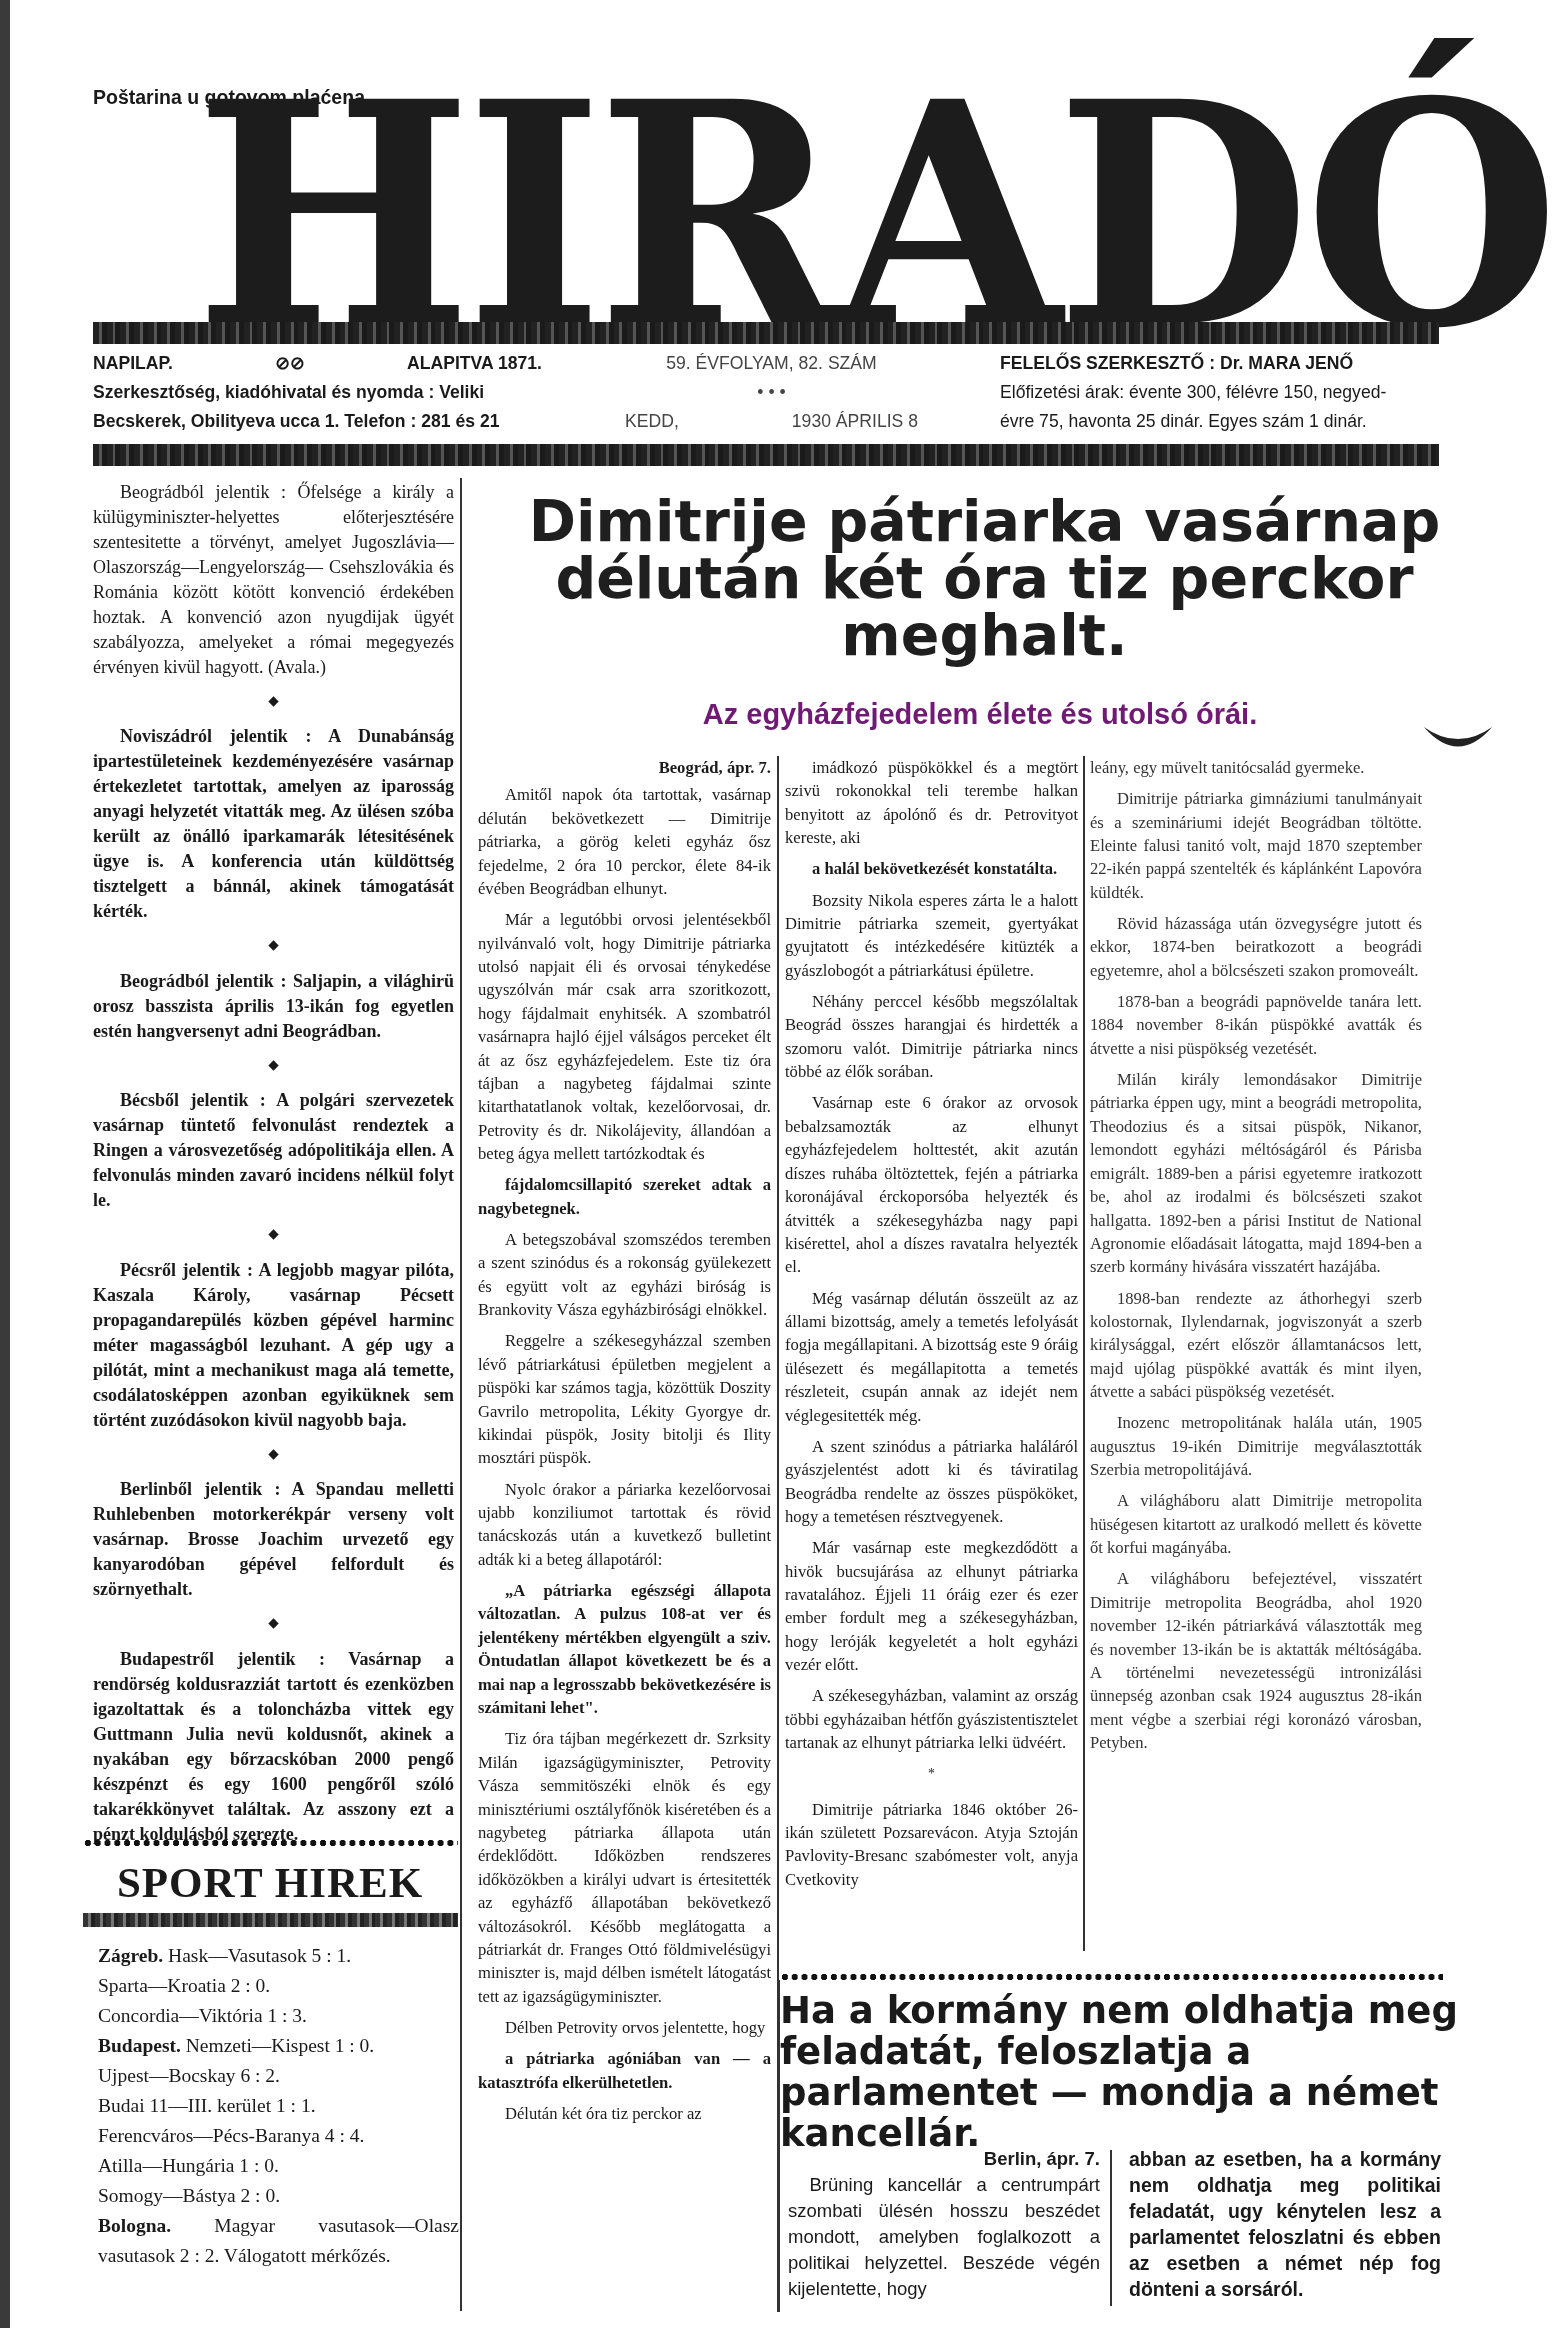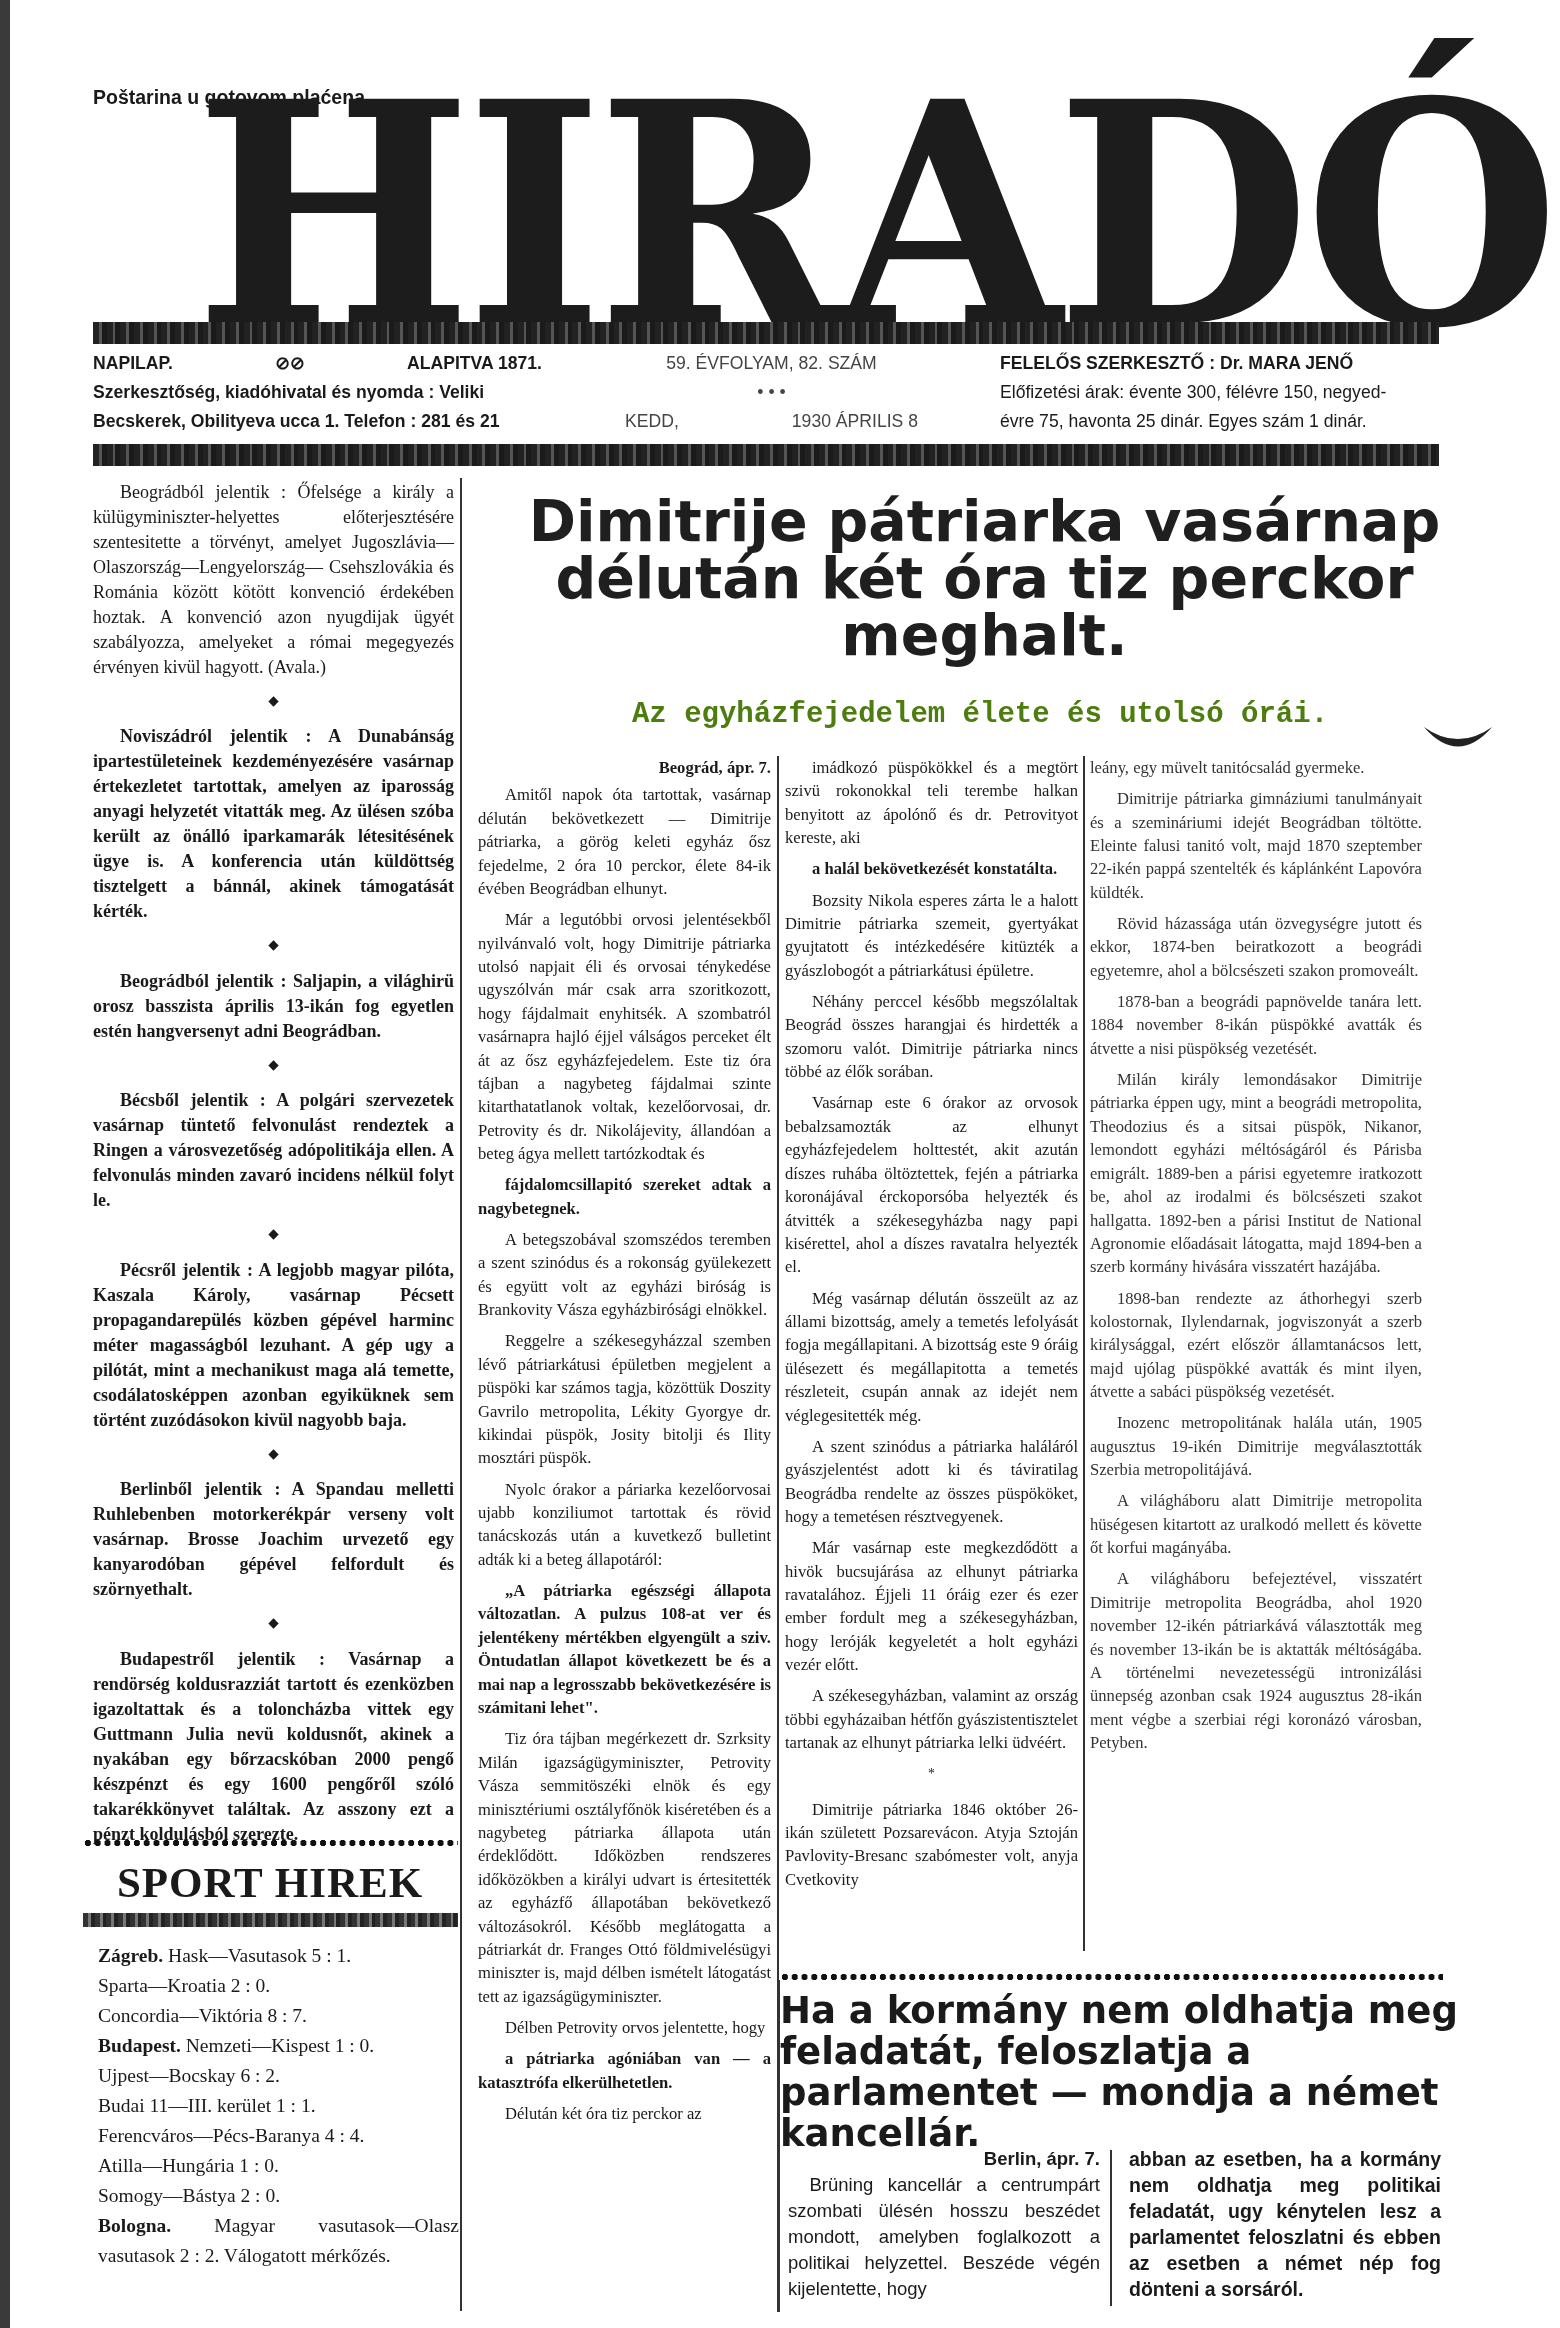--- a/index.html
+++ b/index.html
@@ -13,21 +13,21 @@
   .info .c1{position:absolute;left:0;top:0;width:449px;line-height:29px;font-weight:bold;}
   .info .c2{position:absolute;left:532px;top:0;width:293px;text-align:center;line-height:29px;color:#444;}
   .info .c3{position:absolute;left:907px;top:0;width:439px;line-height:29px;}
   .row{display:flex;justify-content:space-between;}
   .col{position:absolute;font-size:18px;line-height:25px;text-align:justify;}
   .col p{margin:0 0 7.8px 0;text-indent:27px;}
   .sep{text-align:center;font-size:13.7px;margin:7.8px 0 11.7px 0;}
   .b{font-weight:bold;}
   .vline{position:absolute;width:2px;background:#333;}
   .headline{position:absolute;left:497px;top:493px;width:975px;text-align:center;font-family:"DejaVu Sans","Liberation Sans",sans-serif;font-weight:bold;font-size:57px;line-height:57px;color:#1f1f1f;}
-  .subhead{position:absolute;left:517px;top:698px;width:926px;text-align:center;font-family:Liberation Mono, monospace;font-weight:bold;font-size:29px;color:#4d7c0f;}
+  .subhead{position:absolute;left:517px;top:698px;width:926px;text-align:center;font-family:Liberation Sans, sans-serif;font-weight:bold;font-size:29px;color:#701a75;}
   .ornament{position:absolute;left:1419px;top:722px;width:78px;height:39px;}
   .sporttitle{position:absolute;left:80px;top:1858px;width:380px;text-align:center;font-family:Liberation Serif, serif;font-weight:bold;font-size:43px;letter-spacing:1px;}
   .dots{position:absolute;height:9.8px;background:repeating-radial-gradient(circle at 4.9px 4.9px,#111 0 2.9px,transparent 2.9px 9.8px);background-size:9.8px 9.8px;}
   .sportbar{position:absolute;left:83px;top:1913px;width:375px;height:13.7px;background:repeating-linear-gradient(90deg,#333 0 4.9px,#777 4.9px 7.8px,#222 7.8px 11.7px);}
   .sports{position:absolute;left:98px;top:1941px;width:361px;font-size:19.5px;line-height:30px;}
   .sports div{white-space:nowrap;}
   .box-head{position:absolute;left:780px;top:1990px;width:702px;font-family:"DejaVu Sans",sans-serif;font-weight:bold;font-size:37px;line-height:41px;}
   .boxcol{position:absolute;font-family:"Liberation Sans",sans-serif;font-size:18.5px;line-height:26px;text-align:justify;}
 </style>
 </head>
@@ -83,21 +83,21 @@
     <div class="sep">◆</div>
     <p class="b"><span>Budapestről jelentik :</span> <span>Vasárnap a rendörség koldusrazziát tartott és ezenközben igazoltattak és a toloncházba vittek egy Guttmann Julia nevü koldusnőt, akinek a nyakában egy bőrzacskóban 2000 pengő készpénzt és egy 1600 pengőről szóló takarékkönyvet találtak. Az asszony ezt a pénzt koldulásból szerezte.</span></p>
   </div>
 
   <div class="dots" style="left:83px;top:1838px;width:375px;"></div>
   <div class="sporttitle">SPORT HIREK</div>
   <div class="sportbar"></div>
   <div class="sports">
     <div><b>Zágreb.</b> <span>Hask—Vasutasok 5 : 1.</span></div>
     <div><span>Sparta—Kroatia 2 : 0.</span></div>
-    <div><span>Concordia—Viktória 8 : 7.</span></div>
+    <div><span>Concordia—Viktória 1 : 3.</span></div>
     <div><b>Budapest.</b> <span>Nemzeti—Kispest 1 : 0.</span></div>
     <div><span>Ujpest—Bocskay 6 : 2.</span></div>
     <div><span>Budai 11—III. kerület 1 : 1.</span></div>
     <div><span>Ferencváros—Pécs-Baranya 4 : 4.</span></div>
     <div><span>Atilla—Hungária 1 : 0.</span></div>
     <div><span>Somogy—Bástya 2 : 0.</span></div>
     <div style="white-space:normal;text-align:justify;"><b>Bologna.</b> <span>Magyar vasutasok—Olasz vasutasok 2 : 2. Válogatott mérkőzés.</span></div>
   </div>
 
   <div class="vline" style="left:460px;top:478px;height:1833px;"></div>

